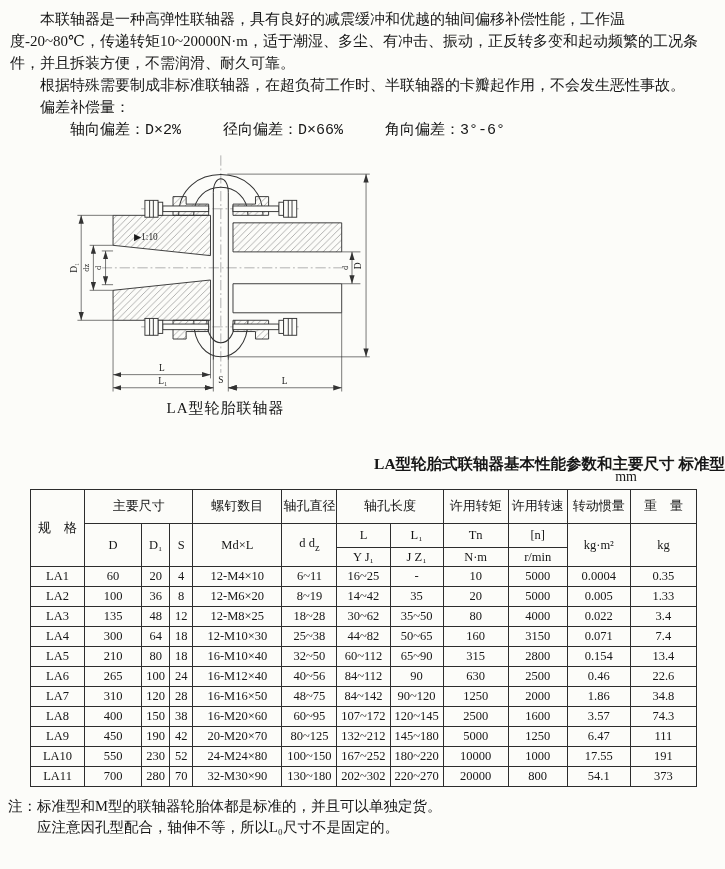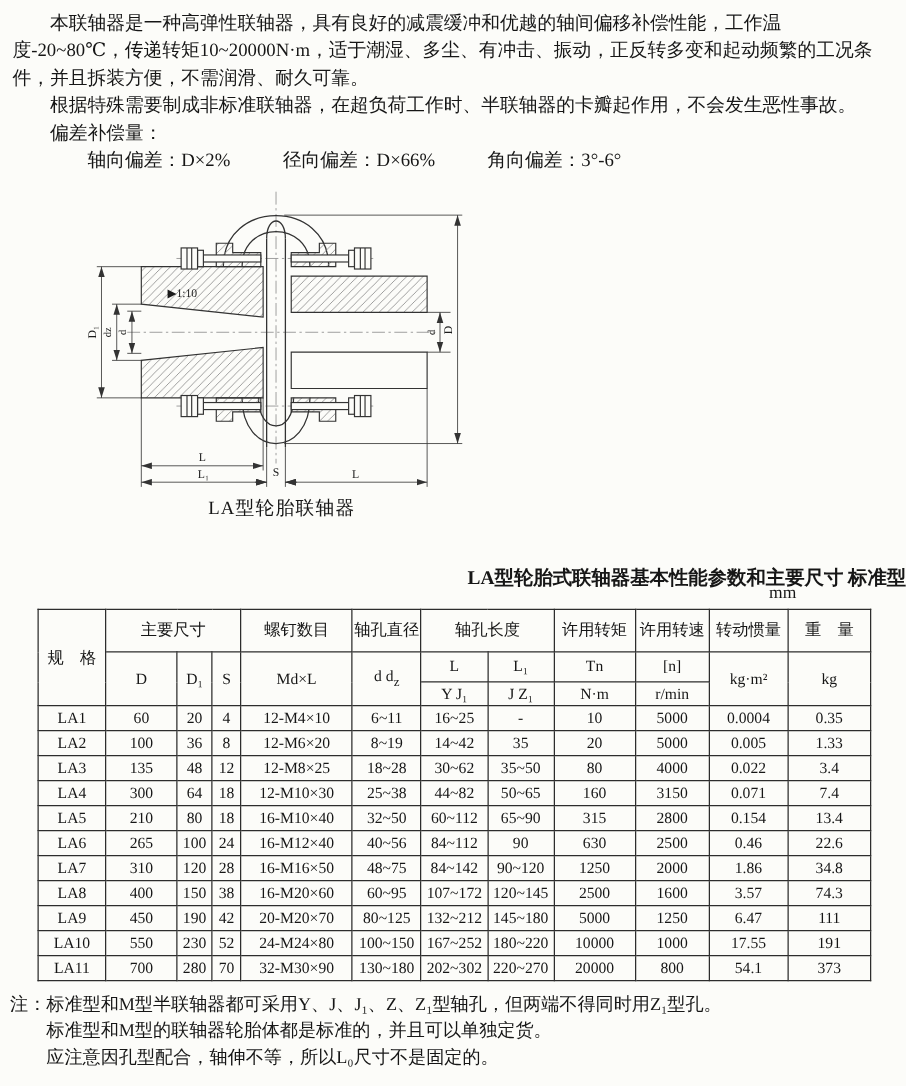--- a/index.html
+++ b/index.html
@@ -5,21 +5,21 @@
   html,body{margin:0;padding:0;}
   body{
     width:725px;height:869px;overflow:hidden;
     background:#fcfcf9;color:#161616;
     font-family:"Liberation Serif","DejaVu Serif",serif;
   }
   .intro{padding:8px 14px 0 10px;font-size:15px;line-height:22px;}
   .intro p{margin:0;text-indent:2em;}
   .offset-title{margin:0;}
   .offset-line{margin:0;padding-left:2em;}
-  .offset-line span{margin-right:42px;}
+  .offset-line span{margin-right:42px;font-family:Liberation Mono, monospace;}
   .diagrams{display:flex;gap:30px;padding-left:68px;margin-top:4px;}
   .diagram-block{width:315px;}
   .diagram-block svg{display:block;width:315px;height:253px;}
   .diagram-caption{text-align:center;font-size:15px;margin-top:0;letter-spacing:1px;}
   svg text{font-family:"Liberation Serif","DejaVu Serif",serif;}
   .table-title-row{position:relative;text-align:right;margin-top:36px;font-size:15.5px;font-weight:bold;}
   .unit{position:absolute;right:88px;top:15px;font-weight:normal;font-size:14px;}
   table.spec{border-collapse:collapse;table-layout:fixed;width:667px;margin:14px 0 0 30px;}
   table.spec th,table.spec td{
     border:1px solid #2d2d2d;text-align:center;vertical-align:middle;
@@ -373,17 +373,16 @@
         <td>800</td>
         <td>54.1</td>
         <td>373</td>
       </tr>
     </tbody>
 </table>
 
 <div class="notes">
   <div class="note-label">注：</div>
   <div>
-    <p class="note-line">标准型和M型半联轴器都可采用Y、J、J₁、Z、Z₁型轴孔，但两端不得同时用Z₁型孔。</p>
     <p class="note-line">标准型和M型的联轴器轮胎体都是标准的，并且可以单独定货。</p>
     <p class="note-line">应注意因孔型配合，轴伸不等，所以L₀尺寸不是固定的。</p>
   </div>
 </div>
 
 </body></html>

